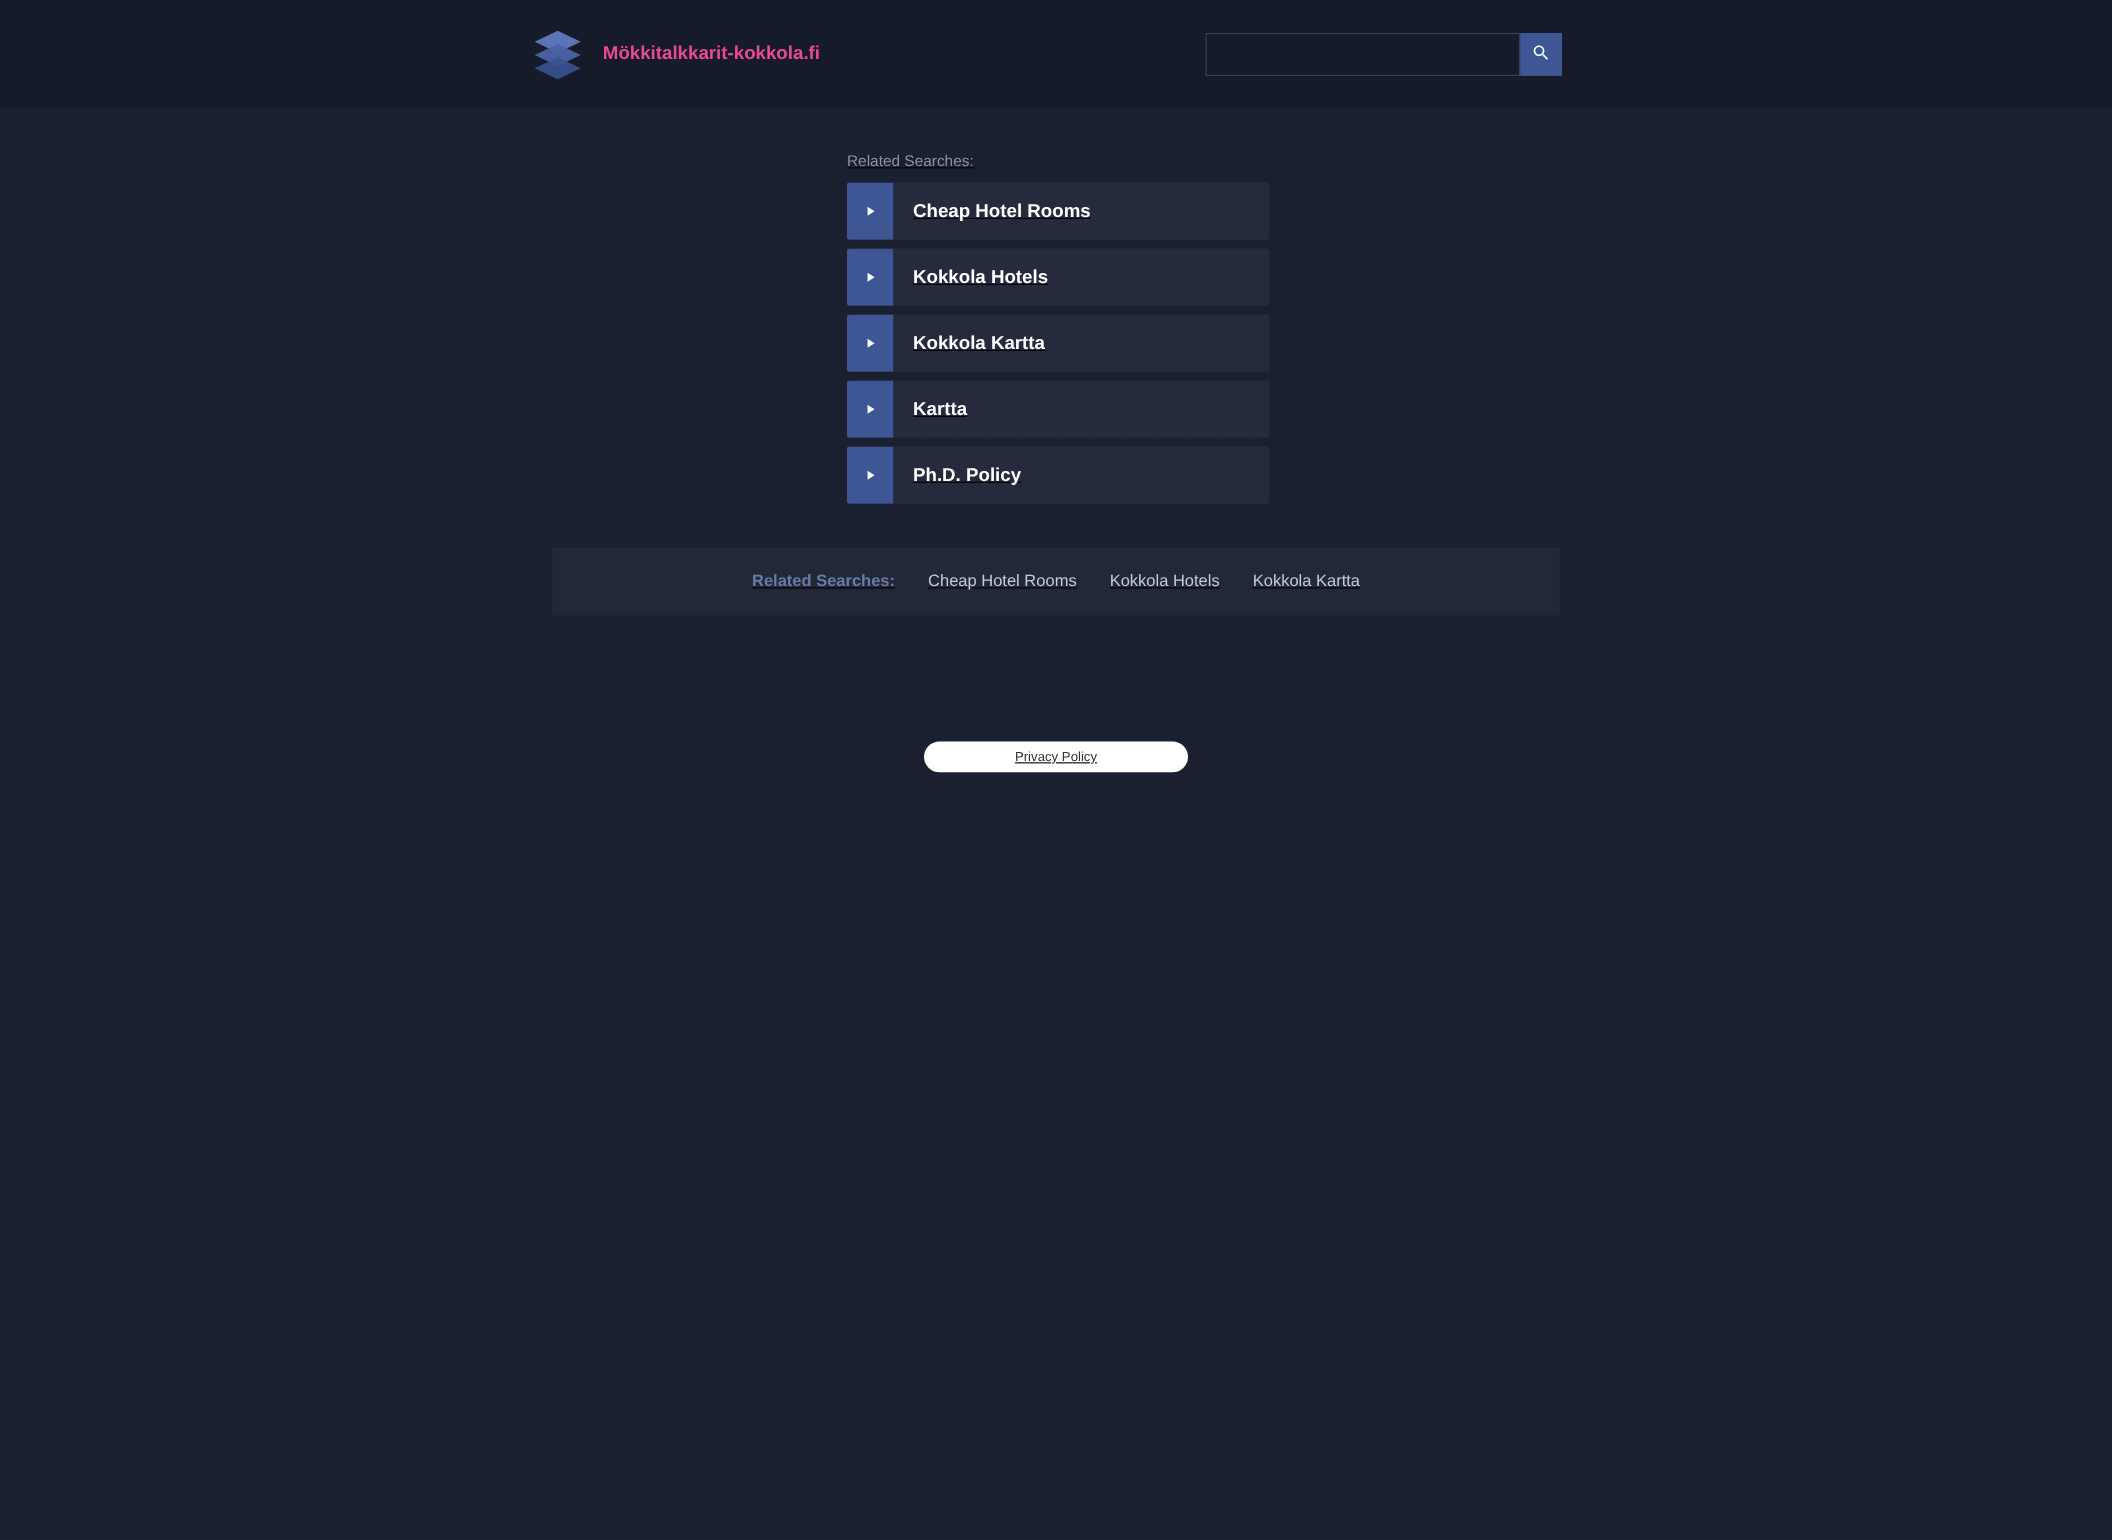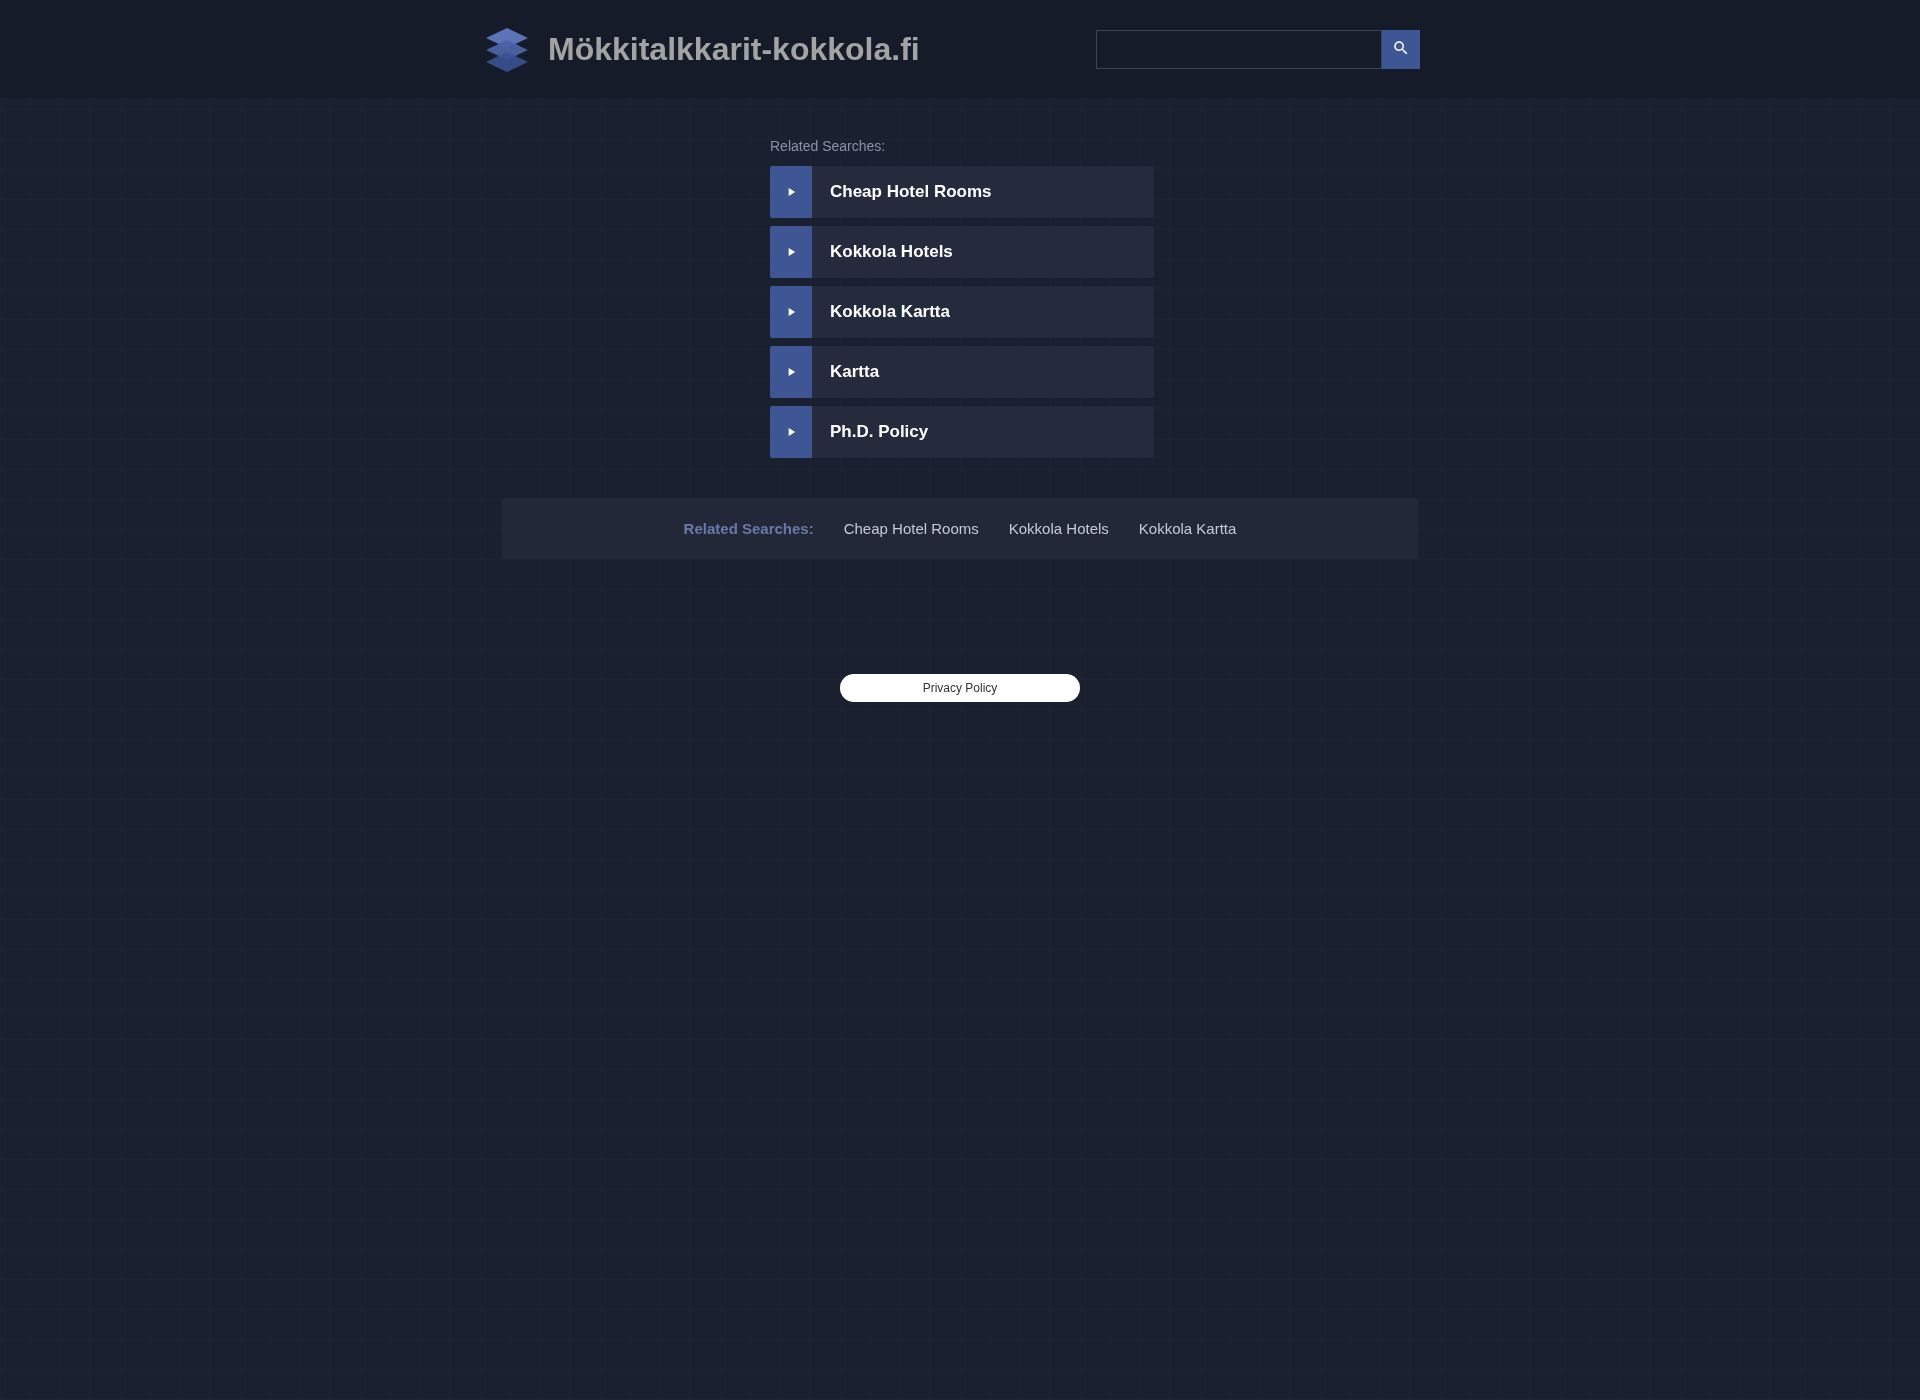--- a/index.html
+++ b/index.html
@@ -48,22 +48,22 @@
       height: 54px;
       position: relative;
     }
     
     .logo-icon svg {
       width: 100%;
       height: 100%;
     }
     
     .site-title {
-      color: #a3a3a3;
-      font-size: 32px;
+      color: #ec4899;
+      font-size: 17px;
       font-weight: bold;
     }
     
     .search-area {
       display: flex;
       align-items: center;
     }
     
     .search-input {
       width: 286px;
@@ -89,20 +89,21 @@
     
     .search-button svg {
       width: 18px;
       height: 18px;
       fill: #ffffff;
     }
     
     .main-content {
       width: 960px;
       margin: 0 auto;
+      text-decoration: underline;
     }
     
     .related-section {
       margin-top: 40px;
       width: 384px;
       margin-left: 290px;
     }
     
     .related-label {
       color: #8a92a5;

